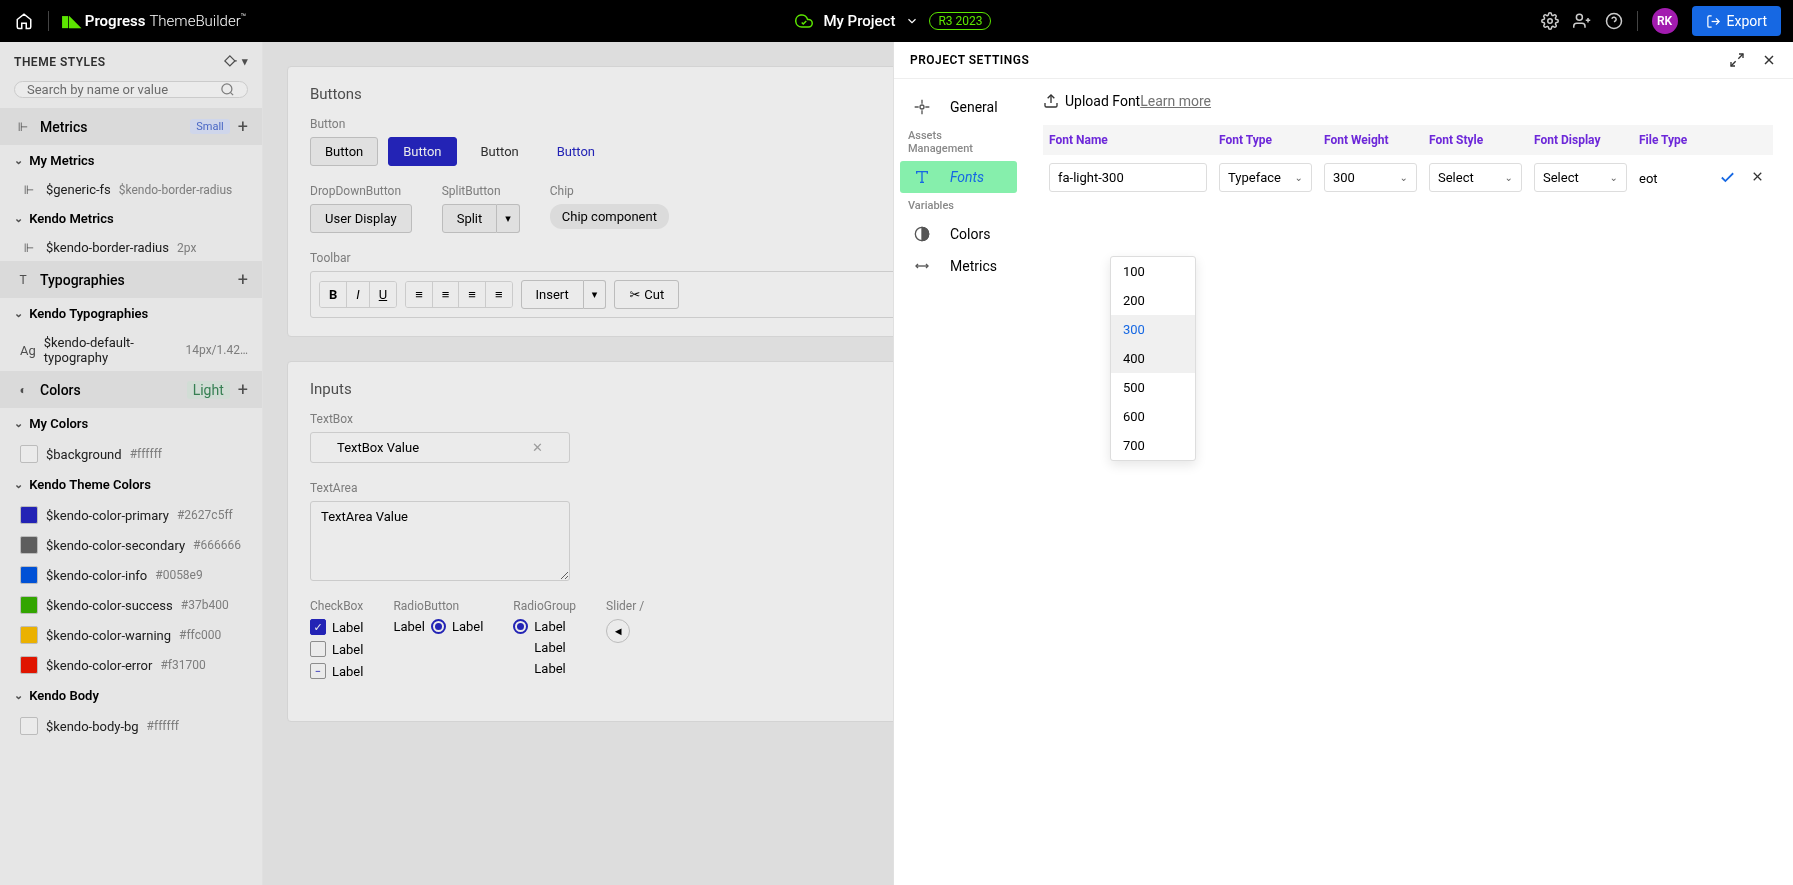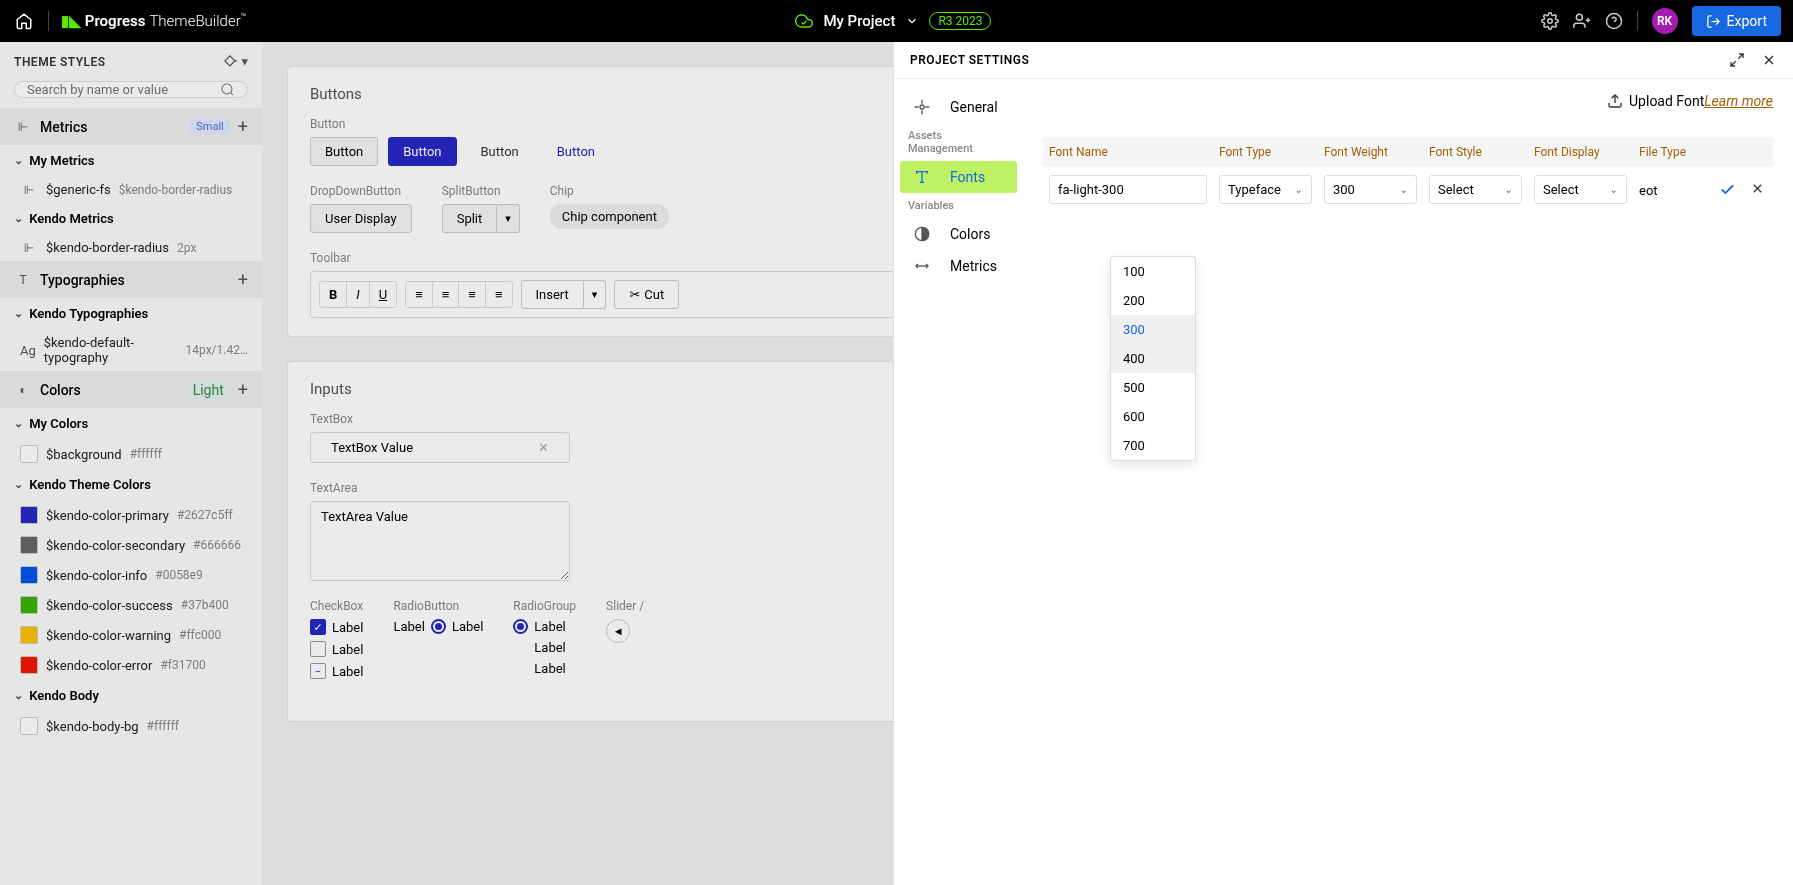--- a/index.html
+++ b/index.html
@@ -62,47 +62,47 @@
 .split-btn .k-btn { border-radius: 3px 0 0 3px; }
 .split-btn .arrow { border: 1px solid #ccc; border-left: none; background: #f4f4f4; padding: 6px 8px; border-radius: 0 3px 3px 0; cursor: pointer; font-size: 11px; }
 .chip { background: #eee; padding: 5px 12px; border-radius: 12px; font-size: 13px; display: inline-block; }
 .toolbar-row { display: flex; gap: 8px; align-items: center; border: 1px solid #ddd; padding: 8px; border-radius: 3px; }
 .tb-group { display: flex; border: 1px solid #ddd; border-radius: 3px; overflow: hidden; }
 .tb-btn { padding: 5px 9px; background: #fff; border: none; border-right: 1px solid #ddd; cursor: pointer; font-size: 13px; }
 .tb-btn:last-child { border-right: none; }
 .tb-btn.bold { font-weight: bold; }
 .tb-btn.italic { font-style: italic; }
 .tb-btn.under { text-decoration: underline; }
-.input-box { border: 1px solid #ddd; padding: 7px 20px; border-radius: 3px; font-size: 13px; width: 260px; display: flex; align-items: center; justify-content: space-between; }
+.input-box { border: 1px solid #ddd; padding: 7px 26px; border-radius: 3px; font-size: 13px; width: 260px; display: flex; align-items: center; justify-content: space-between; }
 .textarea-box { border: 1px solid #ddd; padding: 7px 10px; border-radius: 3px; font-size: 13px; width: 260px; height: 80px; resize: both; overflow: auto; }
 .check-row { display: flex; align-items: center; gap: 6px; font-size: 13px; margin-bottom: 6px; }
 .cbox { width: 16px; height: 16px; border: 1px solid #999; border-radius: 2px; display: inline-flex; align-items: center; justify-content: center; font-size: 11px; }
 .cbox.checked { background: #2627c5; border-color: #2627c5; color: #fff; }
 .cbox.ind { background: #fff; color: #2627c5; }
 .radio { width: 15px; height: 15px; border: 2px solid #2627c5; border-radius: 50%; display: inline-flex; align-items: center; justify-content: center; }
 .radio.on::after { content: ''; width: 7px; height: 7px; background: #2627c5; border-radius: 50%; }
 .radio.off { border-color: #999; }
 .slider-btn { width: 24px; height: 24px; border: 1px solid #ccc; border-radius: 50%; background: #fff; display: inline-flex; align-items: center; justify-content: center; font-size: 11px; cursor: pointer; }
 
 
 .panel { position: absolute; top: 42px; right: 0; width: 900px; height: calc(885px - 42px); background: #fff; border-left: 1px solid #e0e0e0; display: flex; flex-direction: column; z-index: 20; }
 .panel-head { display: flex; align-items: center; justify-content: space-between; padding: 10px 16px; border-bottom: 1px solid #eee; }
 .panel-title { font-size: 12px; font-weight: 600; letter-spacing: 0.5px; }
 .panel-body { flex: 1; display: flex; }
 .panel-nav { width: 155px; padding: 12px 0; }
 .pnav-item { display: flex; align-items: center; gap: 20px; padding: 8px 14px; font-size: 14px; cursor: pointer; border-radius: 3px; margin: 0 6px; }
-.pnav-item.active { background: #bef264; color: #1668e3; }
+.pnav-item.active { background: #86efac; color: #1668e3; font-style: italic; }
 .pnav-label { font-size: 11px; color: #888; padding: 6px 14px; font-weight: 500; }
 .panel-content { flex: 1; padding: 14px 20px; }
-.upload-row { display: flex; align-items: center; justify-content: flex-end; margin-bottom: 28px; }
+.upload-row { display: flex; align-items: center; justify-content: flex-start; margin-bottom: 16px; }
 .upload-btn { display: flex; align-items: center; gap: 6px; font-size: 14px; cursor: pointer; }
-.learn-link { color: #a16207; text-decoration: underline; font-size: 14px; cursor: pointer; font-style: italic; }
+.learn-link { color: #737373; text-decoration: underline; font-size: 14px; cursor: pointer; }
 .pending-title { font-size: 14px; font-weight: 600; margin-bottom: 10px; }
 .font-table { width: 100%; }
-.ft-head { display: flex; background: #f5f5f5; padding: 8px 0; font-size: 12px; font-weight: 400; color: #a16207; }
+.ft-head { display: flex; background: #f5f5f5; padding: 8px 0; font-size: 12px; font-weight: 700; color: #6d28d9; }
 .ft-row { display: flex; align-items: center; padding: 8px 0; gap: 0; }
 .ft-col { padding: 0 6px; }
 .c-name { width: 170px; }
 .c-type { width: 105px; }
 .c-weight { width: 105px; }
 .c-style { width: 105px; }
 .c-display { width: 105px; }
 .c-file { width: 80px; }
 .c-actions { flex: 1; display: flex; gap: 14px; justify-content: flex-end; padding-right: 8px; }
 .ft-input { border: 1px solid #ddd; border-radius: 3px; padding: 6px 8px; font-size: 13px; width: 100%; }

